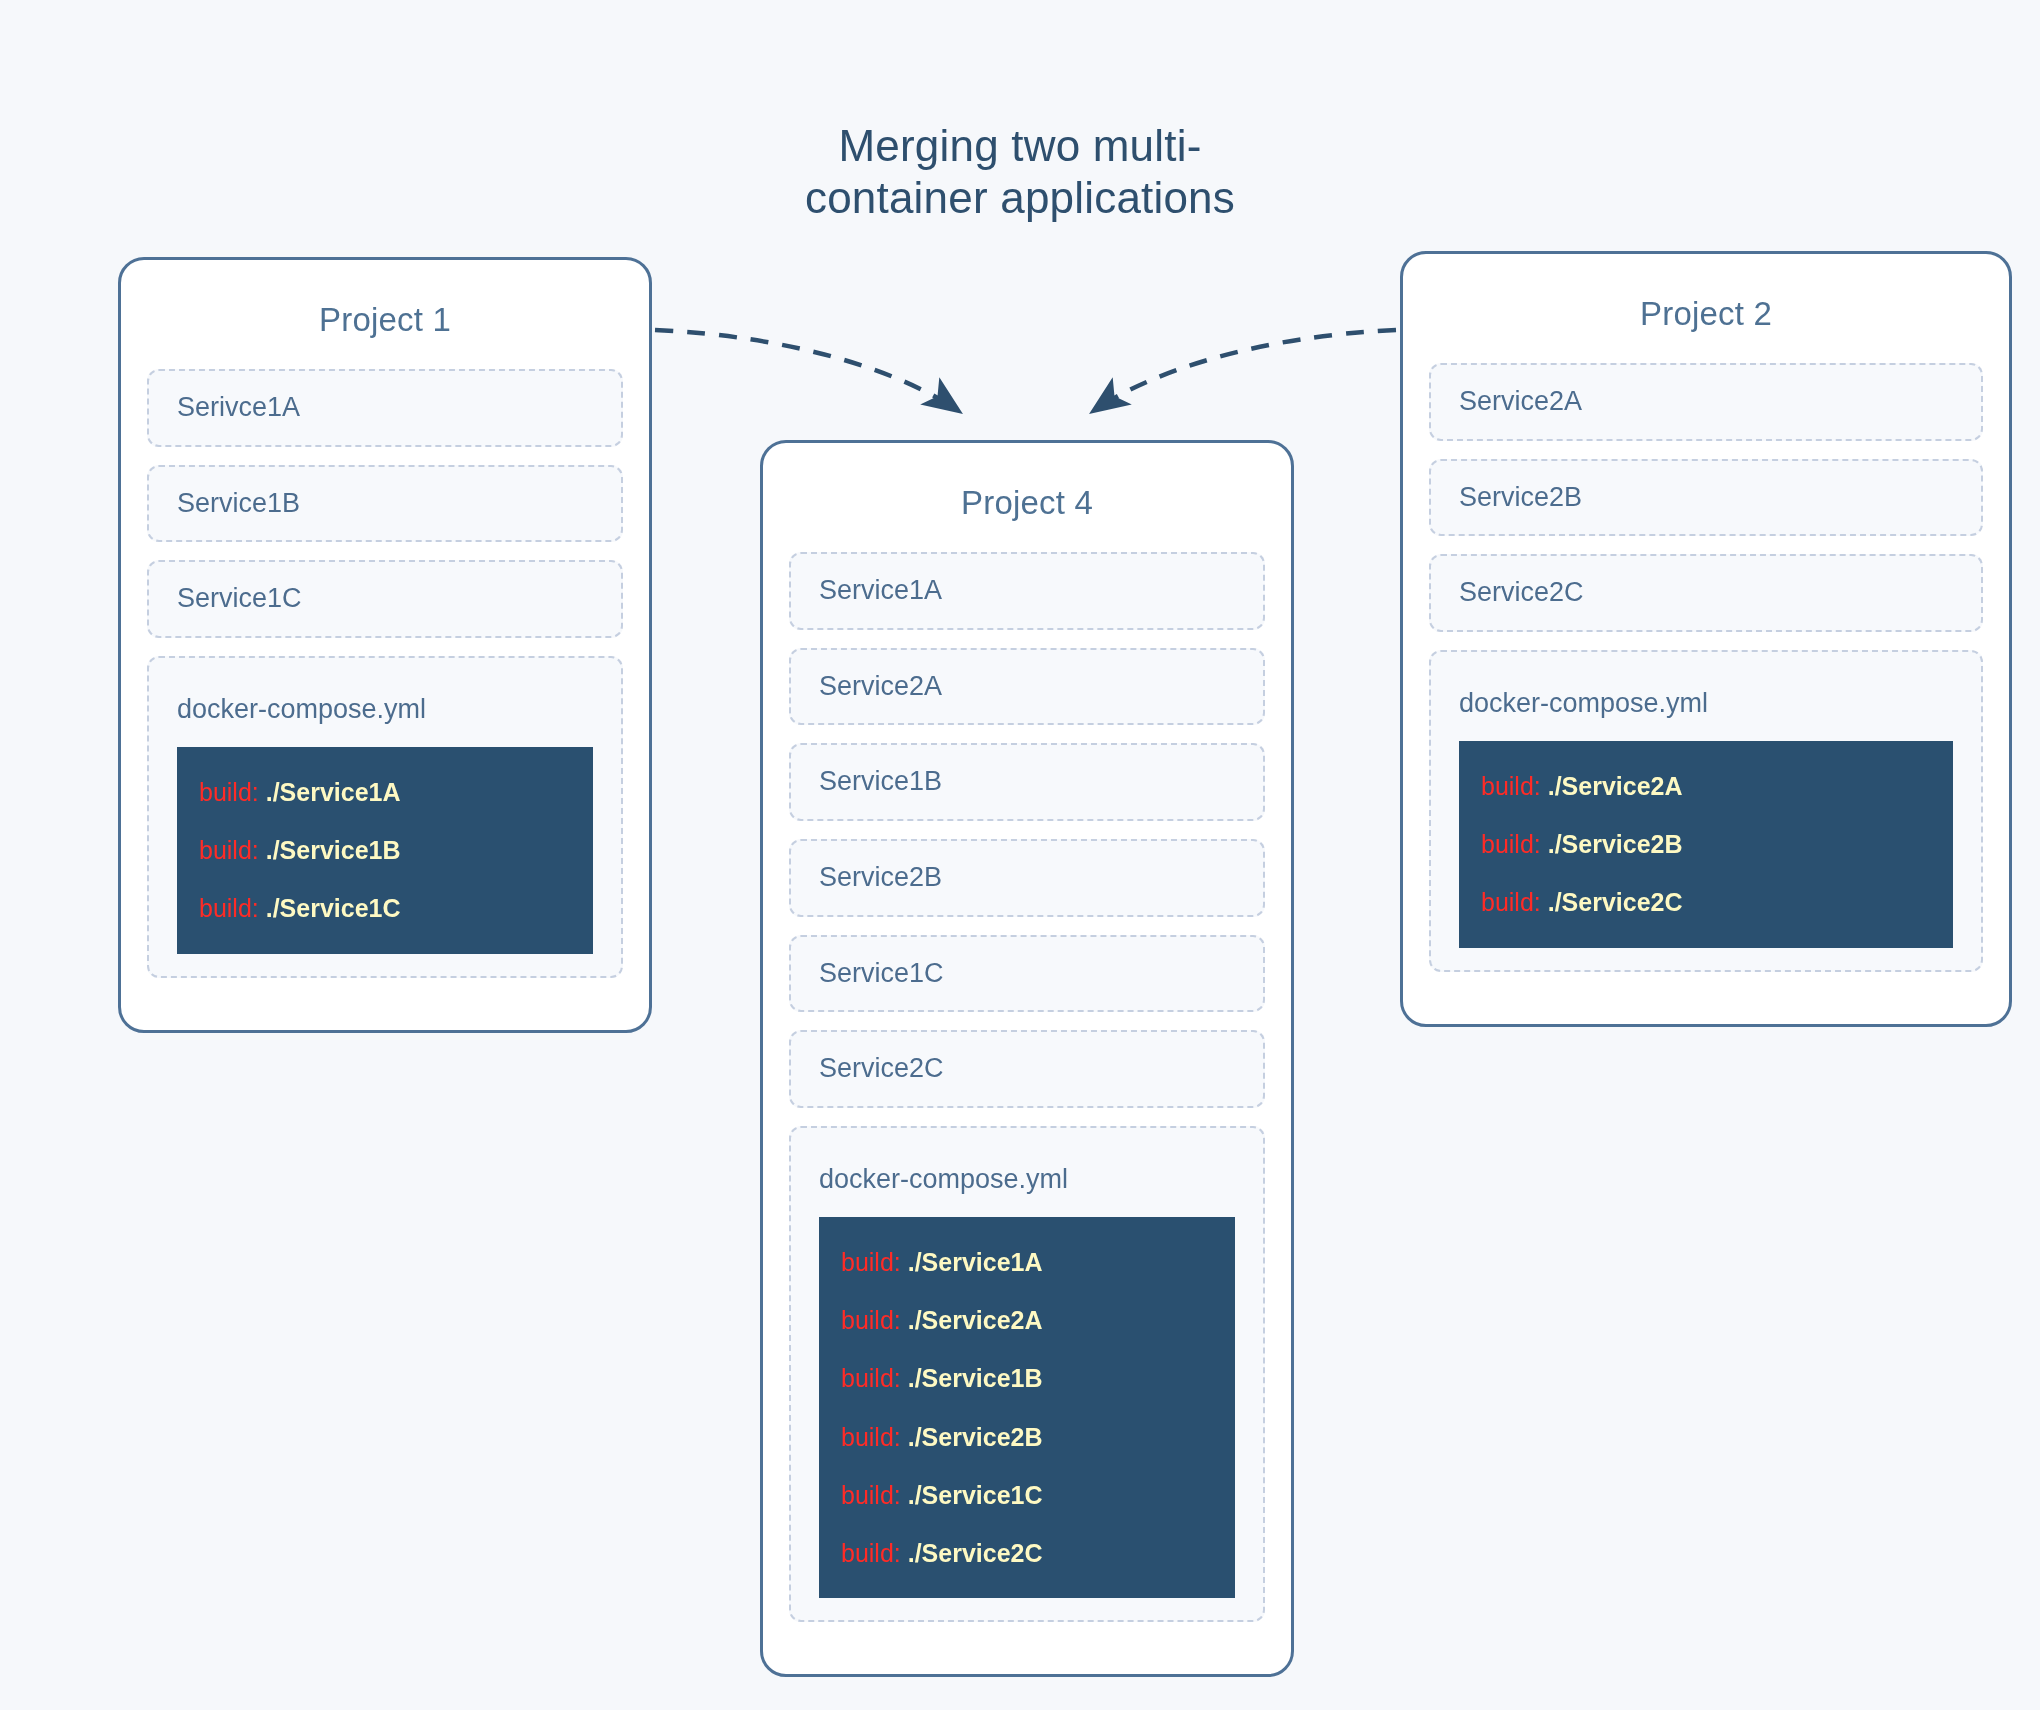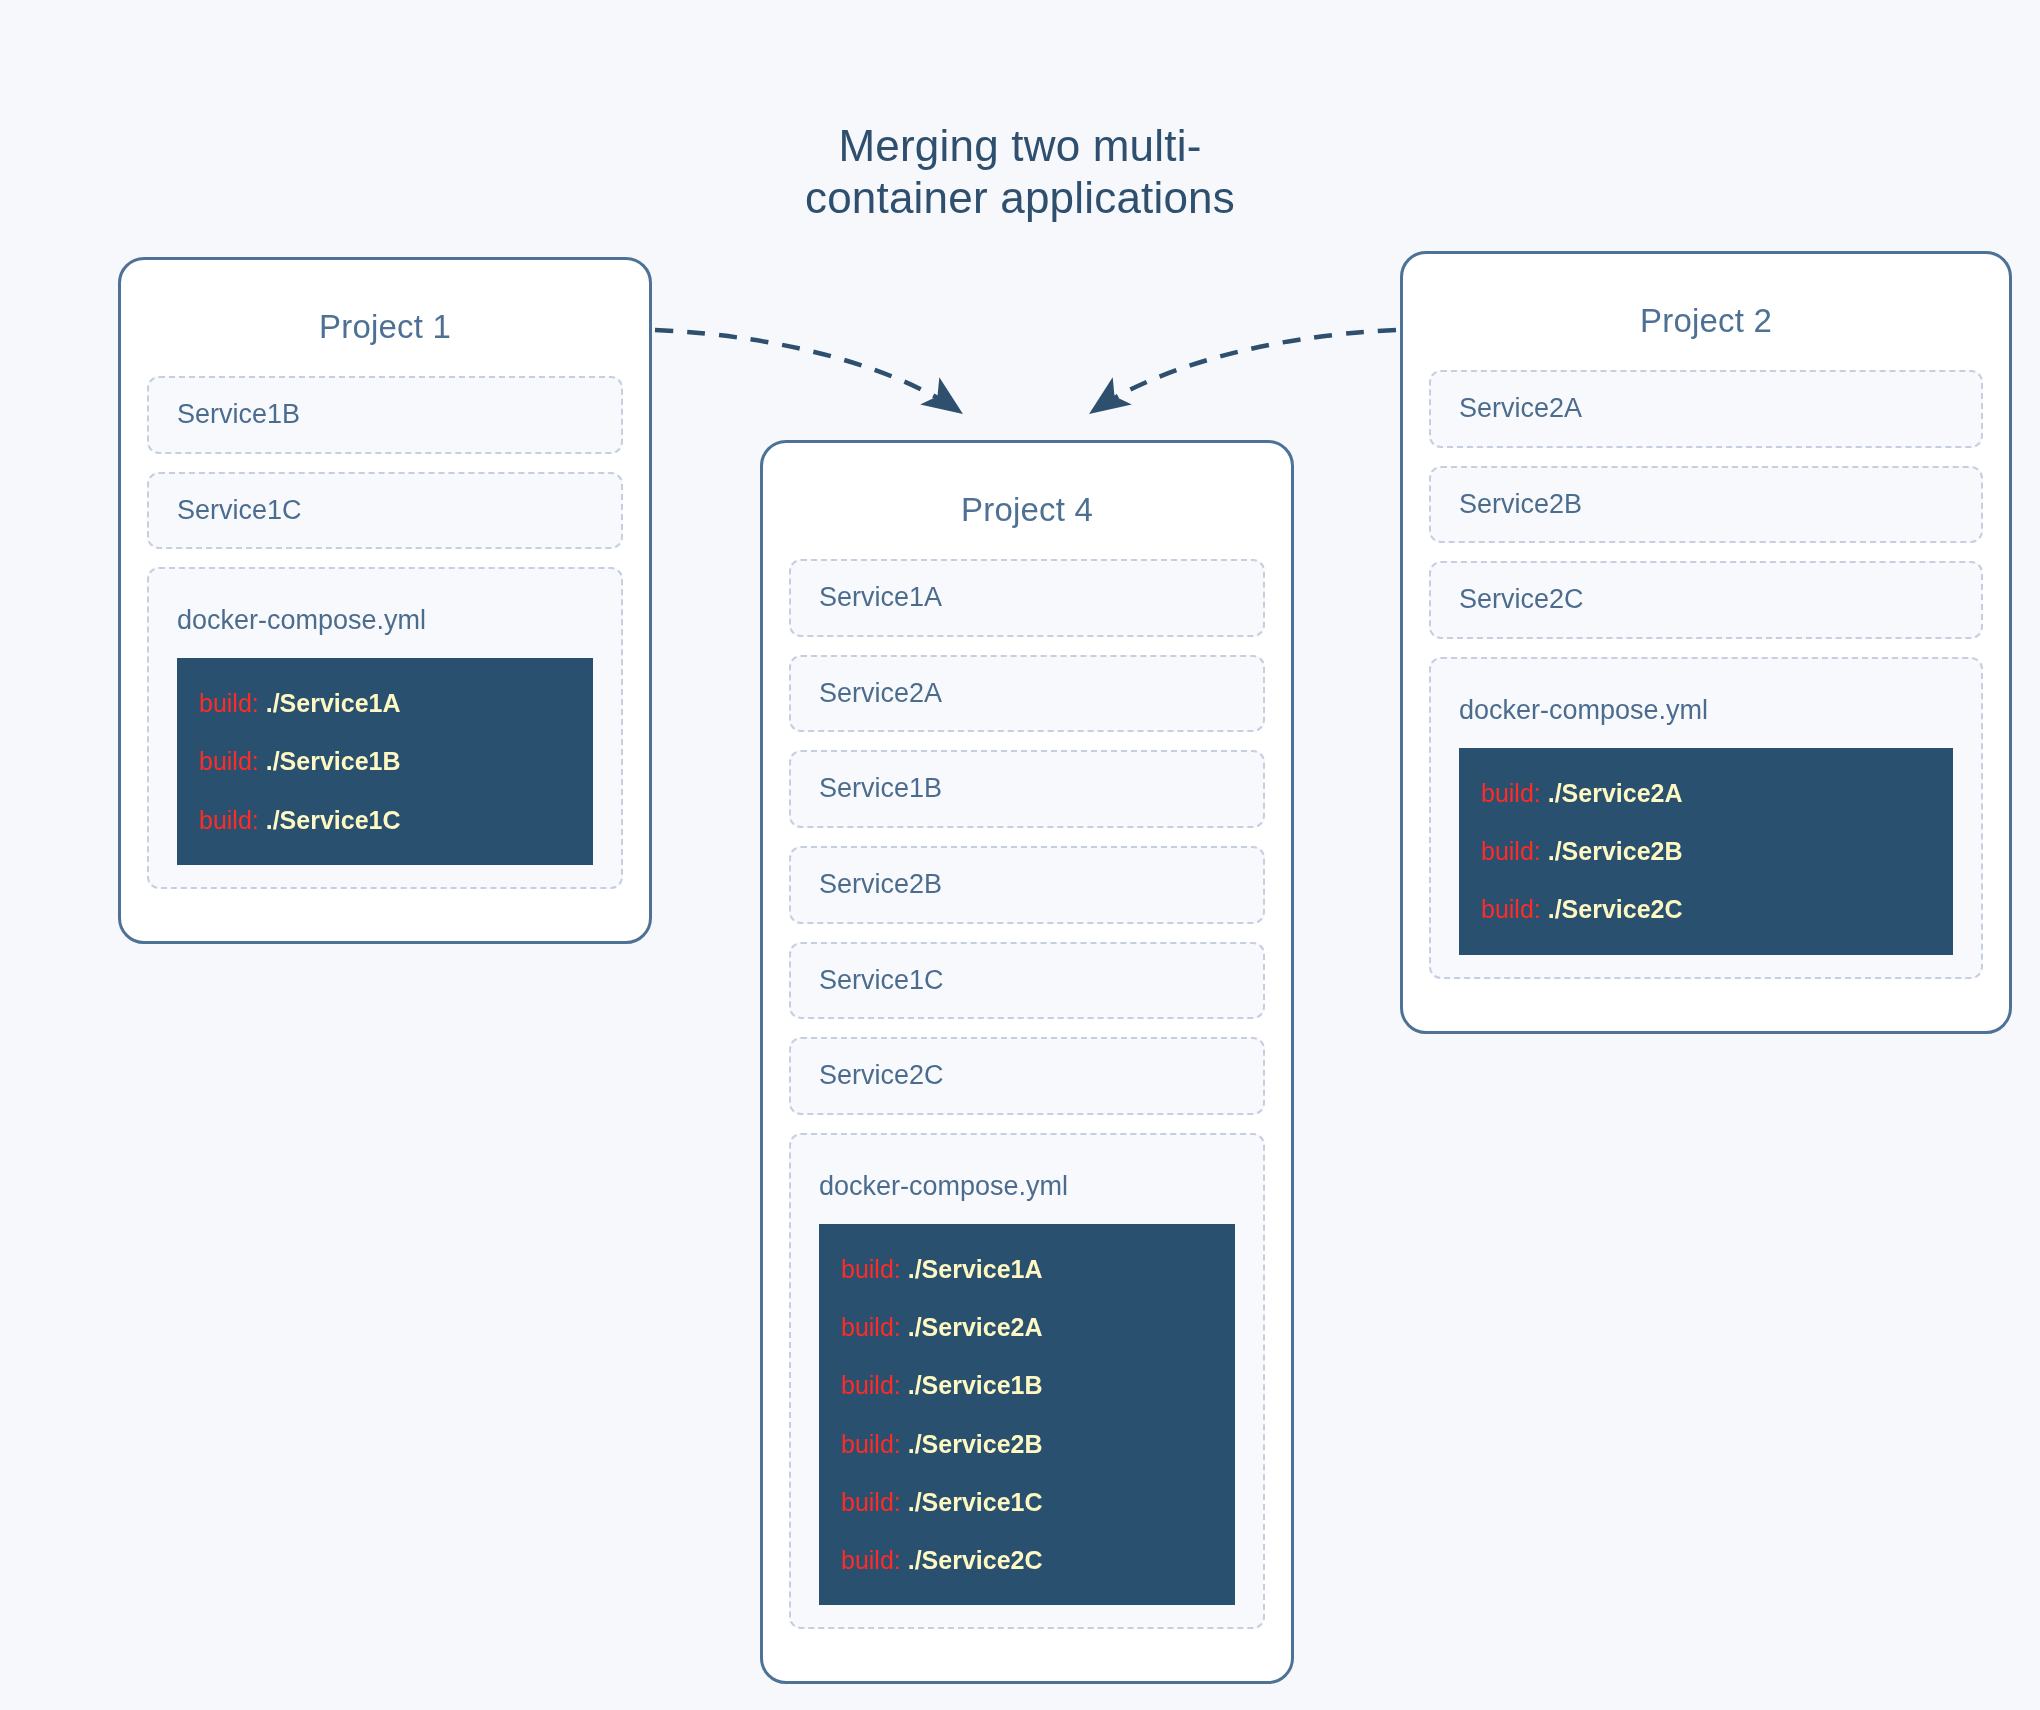--- a/index.html
+++ b/index.html
@@ -36,21 +36,21 @@
     margin-top: 10px;
   }
 
   
   .panel {
     position: absolute;
     background: #ffffff;
     border: 3px solid #4e7196;
     border-radius: 26px;
     box-sizing: border-box;
-    padding: 12px 26px 34px 26px;
+    padding: 5px 26px 34px 26px;
   }
   .panel-title {
     text-align: center;
     font-size: 33px;
     color: #4e7193;
     font-weight: 400;
     padding-top: 36px;
     padding-bottom: 30px;
     letter-spacing: 0.2px;
   }
@@ -125,20 +125,23 @@
       </marker>
     </defs>
     <path d="M 655 330 C 790 336, 900 370, 960 412" fill="none" stroke="#2e4f6e" stroke-width="4.5" stroke-dasharray="18 14" marker-end="url(#ah)"></path>
     <path d="M 1396 330 C 1262 336, 1152 370, 1092 412" fill="none" stroke="#2e4f6e" stroke-width="4.5" stroke-dasharray="18 14" marker-end="url(#ah)"></path>
   </svg>
 
   <div class="panel" id="panel-1">
     <div class="panel-title">Project 1</div>
 
     <div class="svc">
+      <div class="svc-label">Serivce1A</div>
+    </div>
+    <div class="svc">
       <div class="svc-label">Service1B</div>
     </div>
     <div class="svc">
       <div class="svc-label">Service1C</div>
     </div>
 
     <div class="svc file-box">
       <div class="svc-label">docker-compose.yml</div>
       <div class="code-block">
         <div class="code-line">

